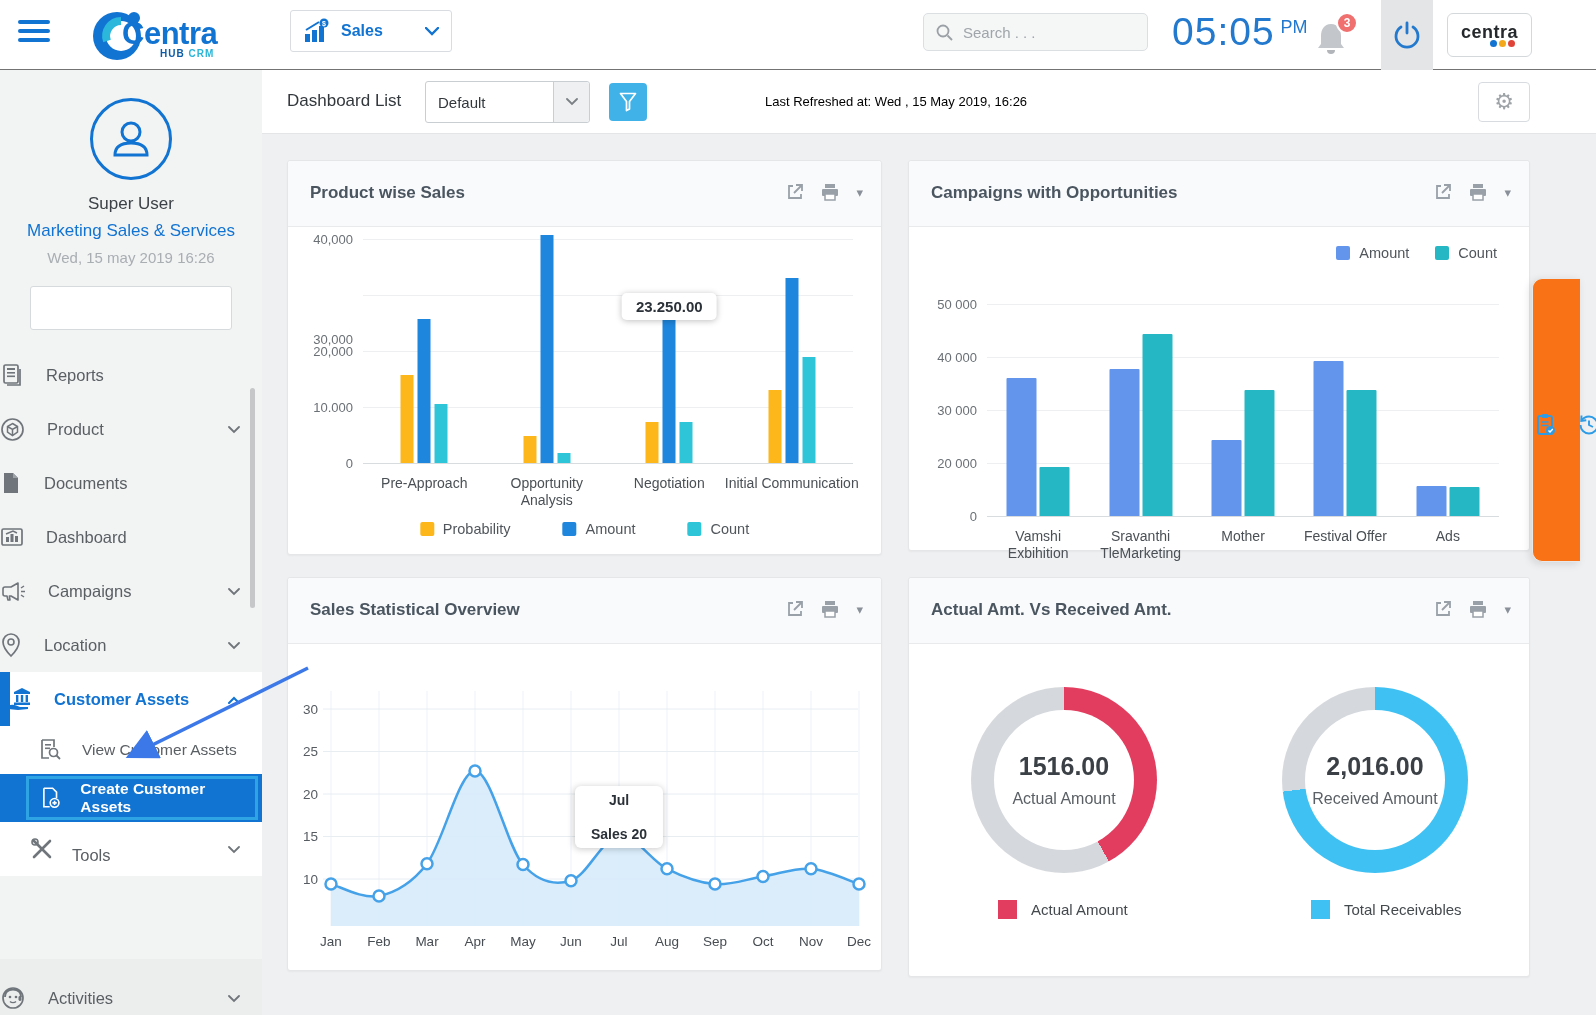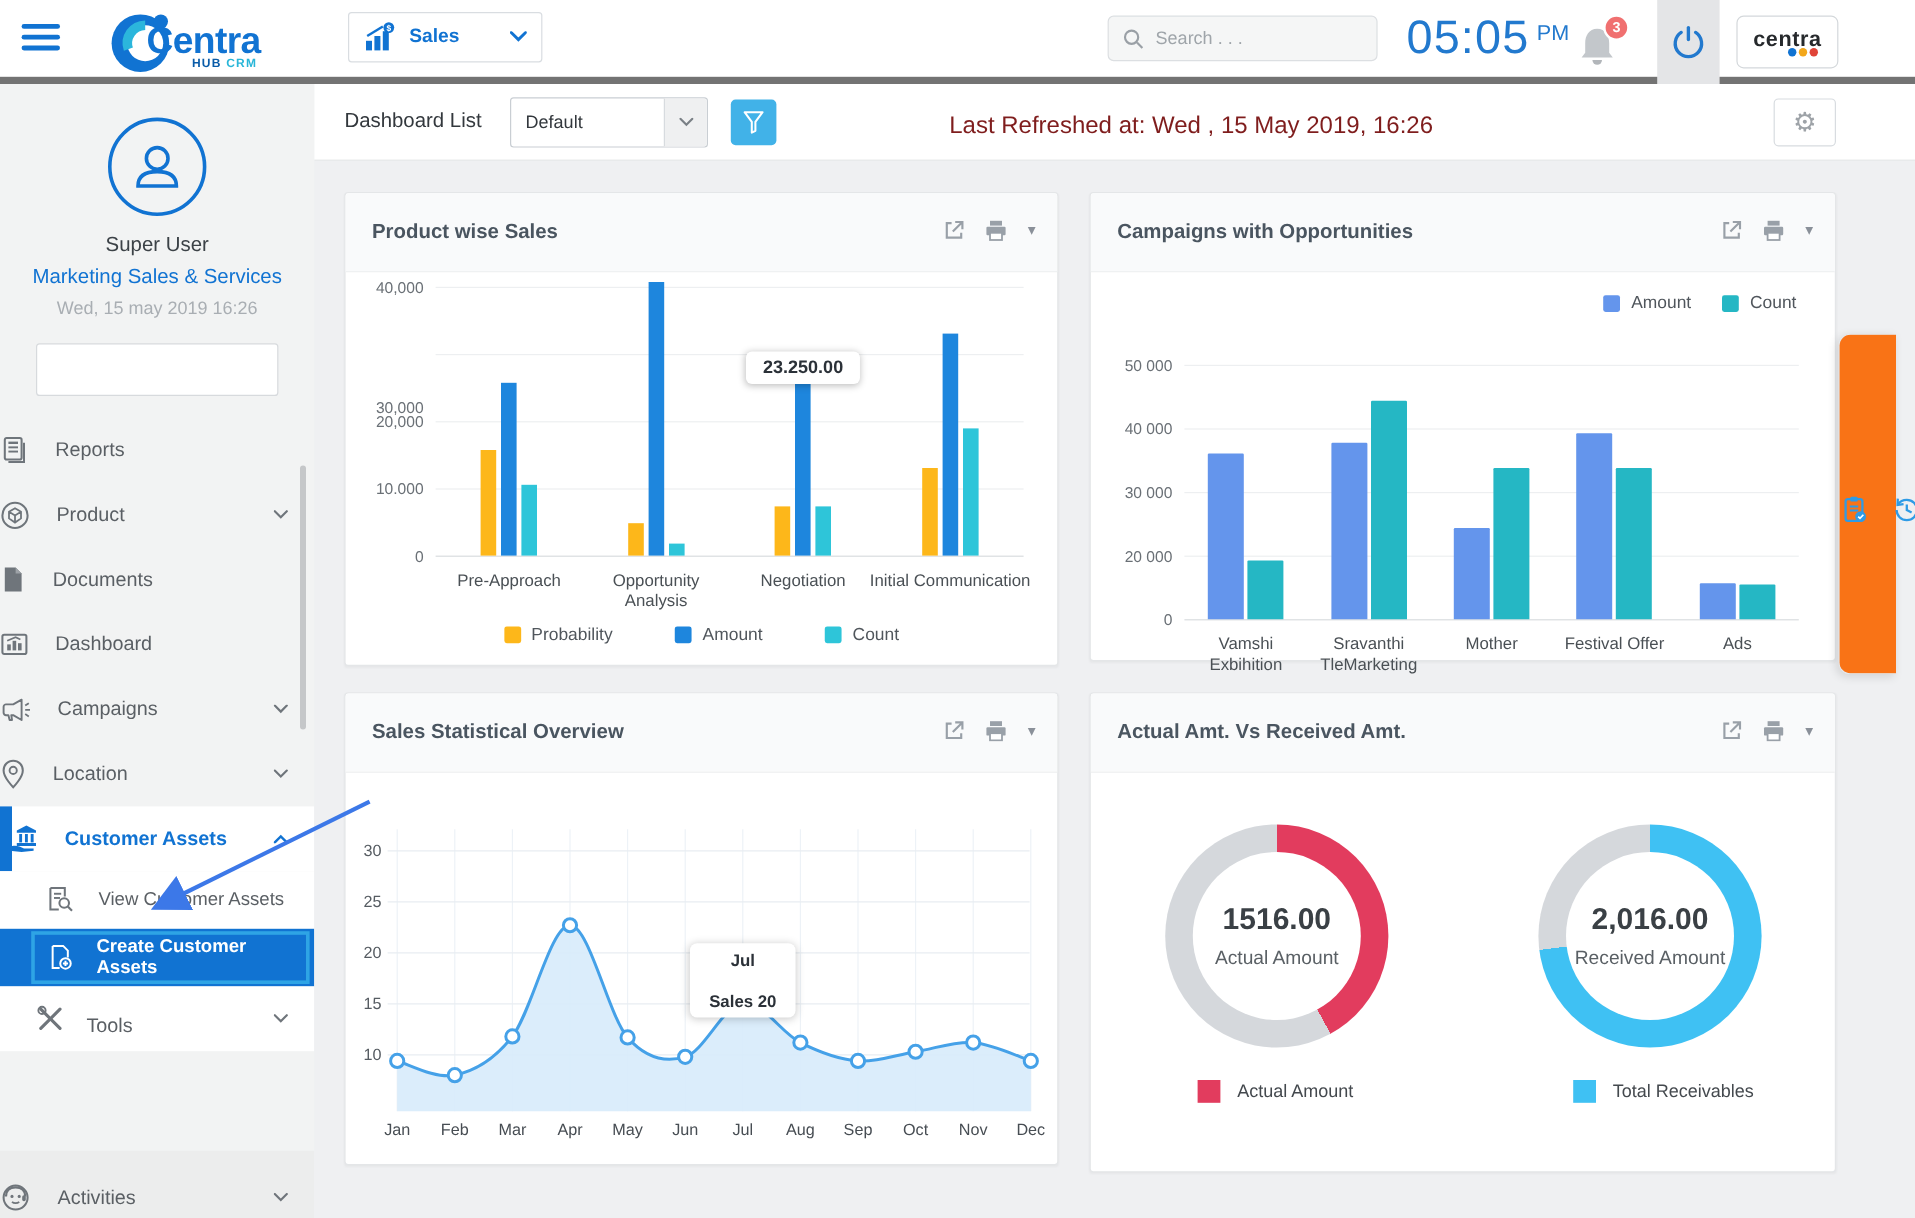--- a/index.html
+++ b/index.html
@@ -1,20 +1,20 @@
 <!DOCTYPE html>
 <html><head>
 <meta charset="utf-8">
 <style>
   * { margin:0; padding:0; box-sizing:border-box; }
   body { font-family:"Liberation Sans","DejaVu Sans",sans-serif; background:#DDD; }
   .app { position:relative; width:1596px; height:1015px; background:#EFF0F2; overflow:hidden; }
 
   
-  .header { position:absolute; left:0; top:0; width:1596px; height:70px; background:#FFFFFF; border-bottom:6px solid #737373; z-index:10; }
+  .header { position:absolute; left:0; top:0; width:1596px; height:70px; background:#FFFFFF; border-bottom:1px solid #737373; z-index:10; }
   .hamburger { position:absolute; left:18px; top:20px; width:32px; height:26px; cursor:pointer; }
   .hamburger i { display:block; height:4px; background:#1173D2; border-radius:2px; margin-bottom:5px; }
   .logo { position:absolute; left:88px; top:4px; width:180px; height:62px; }
   .logo svg { position:absolute; left:0; top:2px; }
   .logo .brand { position:absolute; left:34px; top:12px; font-size:31px; font-weight:700; color:#1173D2; letter-spacing:-0.5px; }
   .logo .tagline { position:absolute; left:72px; top:44px; font-size:10px; font-weight:700; letter-spacing:1px; }
   .logo .tagline .hub { color:#0A5CA8; } .logo .tagline .crm { color:#29B6D8; }
   .module-btn { position:absolute; left:290px; top:10px; width:162px; height:42px; background:#fff; border:1px solid #D9DDE1; border-radius:3px; display:flex; align-items:center; padding:0 12px; cursor:pointer; }
   .module-btn .mod-label { font-size:16px; font-weight:700; color:#1173D2; margin-left:10px; }
   .module-btn .chev { margin-left:auto; }
@@ -59,21 +59,21 @@
   .side-scrollbar { position:absolute; left:250px; top:388px; width:5px; height:220px; background:#C5C7C9; border-radius:3px; cursor:grab; }
 
   
   .main { position:absolute; left:262px; top:70px; width:1334px; height:945px; background:#EFF0F2; }
   .dash-bar { position:absolute; left:0; top:0; width:1334px; height:64px; background:#FFF; border-bottom:1px solid #E3E5E7; }
   .dash-label { position:absolute; left:25px; top:21px; font-size:17px; color:#33383D; }
   .dash-select { position:absolute; left:163px; top:11px; width:165px; height:42px; background:#fff; border:1px solid #C9CED3; border-radius:3px; display:flex; cursor:pointer; }
   .dash-select .val { flex:1; display:flex; align-items:center; padding-left:12px; font-size:15px; color:#33383D; }
   .dash-select .seg { width:36px; border-left:1px solid #C9CED3; background:#EFF0F1; display:flex; align-items:center; justify-content:center; border-radius:0 3px 3px 0; }
   .filter-btn { position:absolute; left:347px; top:13px; width:38px; height:38px; background:#41B2E8; border:none; border-radius:4px; display:flex; align-items:center; justify-content:center; cursor:pointer; }
-  .refresh-txt { position:absolute; left:529px; top:24px; font-size:20px; color:#7f1d1d; }
+  .refresh-txt { position:absolute; left:503px; top:24px; font-size:13px; color:#000000; }
   .gear-btn { position:absolute; left:1216px; top:12px; width:52px; height:40px; background:#fff; border:1px solid #D8DCE0; border-radius:4px; color:#9EA3A8; font-size:22px; display:flex; align-items:center; justify-content:center; cursor:pointer; }
 
   .card { position:absolute; background:#fff; border:1px solid #E4E6E8; border-radius:3px; box-shadow:0 1px 2px rgba(0,0,0,0.04); }
   .card-head { position:absolute; left:0; right:0; top:0; height:66px; background:#F9FAFB; border-bottom:1px solid #E8EAEC; border-radius:3px 3px 0 0; }
   .card-title { position:absolute; left:22px; top:22px; font-size:17px; font-weight:600; color:#4A5560; }
   .card-actions { position:absolute; right:18px; top:22px; display:flex; align-items:center; gap:16px; color:#99A0A8; }
   .card-actions .ca { cursor:pointer; display:flex; align-items:center; }
   .caret { font-size:13px; color:#8A9099; }
   .card1 { left:25px; top:90px; width:595px; height:395px; }
   .card2 { left:646px; top:90px; width:622px; height:391px; }

